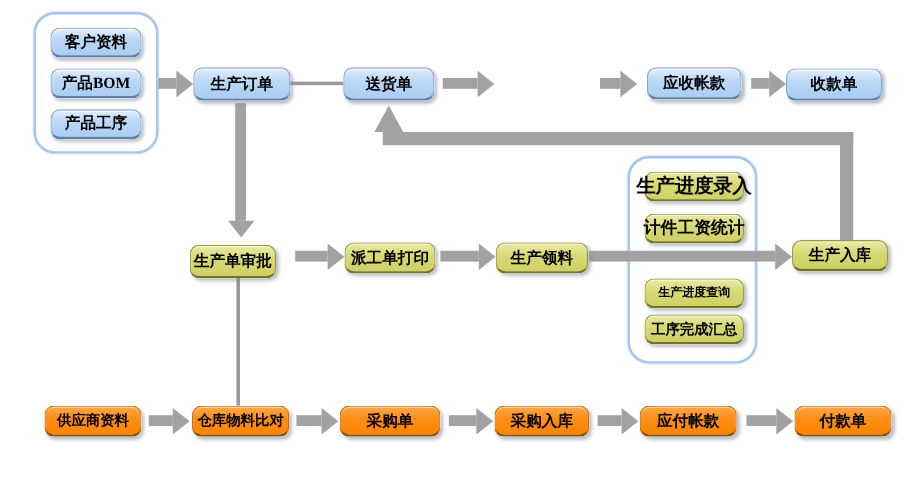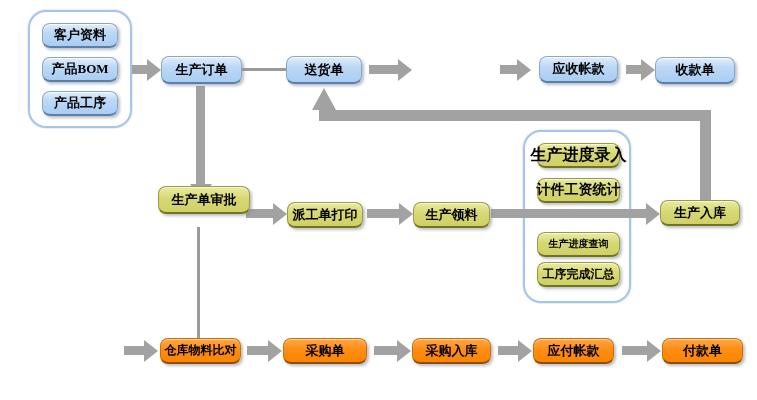--- a/index.html
+++ b/index.html
@@ -91,28 +91,29 @@
 
   <div class="node blue" style="left:42px;top:23px;width:76px;height:25px">客户资料</div>
   <div class="node blue" style="left:42px;top:57px;width:76px;height:25px">产品BOM</div>
   <div class="node blue" style="left:42px;top:91px;width:76px;height:25px">产品工序</div>
 
   <div class="node blue" style="left:161px;top:56px;width:81px;height:28px">生产订单</div>
   <div class="node blue" style="left:286px;top:56px;width:76px;height:28px">送货单</div>
   <div class="node blue" style="left:655px;top:57px;width:80px;height:27px">收款单</div>
   <div class="node blue" style="left:539px;top:56px;width:79px;height:27px">应收帐款</div>
 
-  <div class="node khaki" style="left:158px;top:186px;width:92px;height:28px">生产单审批</div>
+  <div class="node khaki" style="left:158px;top:204px;width:72px;height:28px">生产单审批</div>
   <div class="node khaki" style="left:287px;top:202px;width:76px;height:26px">派工单打印</div>
   <div class="node khaki" style="left:413px;top:202px;width:77px;height:26px">生产领料</div>
   <div class="node khaki" style="left:537px;top:143px;width:83px;height:25px;font-size:16px">生产进度录入</div>
   <div class="node khaki" style="left:537px;top:178px;width:83px;height:25px;font-size:14px">计件工资统计</div>
   <div class="node khaki" style="left:537px;top:232px;width:83px;height:25px;font-size:10px">生产进度查询</div>
   <div class="node khaki" style="left:537px;top:262px;width:83px;height:25px;font-size:12px">工序完成汇总</div>
   <div class="node khaki" style="left:660px;top:200px;width:80px;height:26px">生产入库</div>
 
+  <div class="node orange" style="left:37px;top:338px;width:81px;height:26px;font-size:12px">供应商资料</div>
   <div class="node orange" style="left:160px;top:338px;width:81px;height:26px;font-size:12px">仓库物料比对</div>
   <div class="node orange" style="left:283px;top:338px;width:84px;height:26px">采购单</div>
   <div class="node orange" style="left:412px;top:338px;width:79px;height:26px">采购入库</div>
   <div class="node orange" style="left:533px;top:338px;width:81px;height:26px">应付帐款</div>
   <div class="node orange" style="left:662px;top:338px;width:81px;height:26px">付款单</div>
 
 </div>
 
 </body></html>

